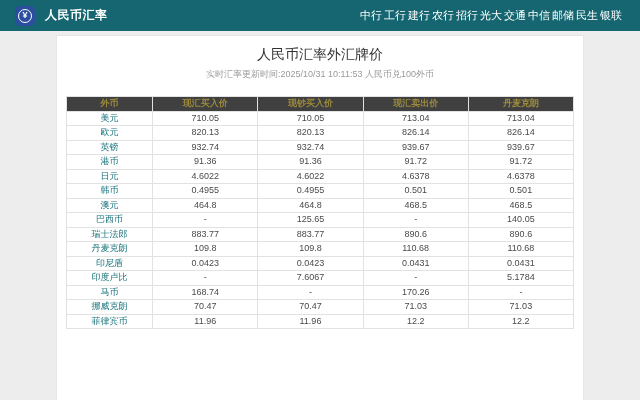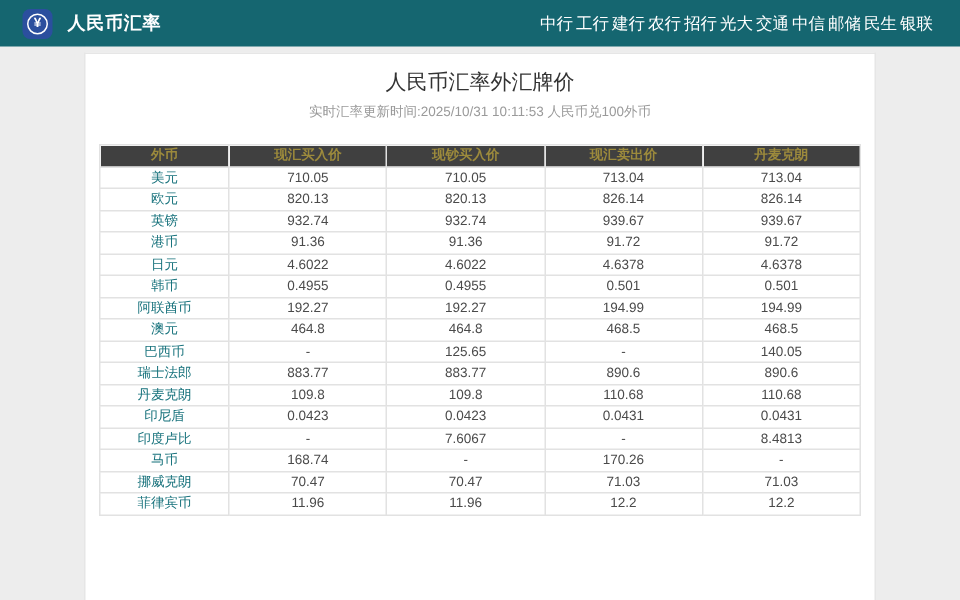--- a/index.html
+++ b/index.html
@@ -149,27 +149,20 @@
           <td>4.6378</td>
         </tr>
         <tr>
           <td class="cur">韩币</td>
           <td>0.4955</td>
           <td>0.4955</td>
           <td>0.501</td>
           <td>0.501</td>
         </tr>
         <tr>
-          <td class="cur">阿联酋币</td>
-          <td>192.27</td>
-          <td>192.27</td>
-          <td>194.99</td>
-          <td>194.99</td>
-        </tr>
-        <tr>
           <td class="cur">澳元</td>
           <td>464.8</td>
           <td>464.8</td>
           <td>468.5</td>
           <td>468.5</td>
         </tr>
         <tr>
           <td class="cur">巴西币</td>
           <td>-</td>
           <td>125.65</td>
@@ -195,21 +188,21 @@
           <td>0.0423</td>
           <td>0.0423</td>
           <td>0.0431</td>
           <td>0.0431</td>
         </tr>
         <tr>
           <td class="cur">印度卢比</td>
           <td>-</td>
           <td>7.6067</td>
           <td>-</td>
-          <td>8.4813</td>
+          <td>5.1784</td>
         </tr>
         <tr>
           <td class="cur">马币</td>
           <td>168.74</td>
           <td>-</td>
           <td>170.26</td>
           <td>-</td>
         </tr>
         <tr>
           <td class="cur">挪威克朗</td>

